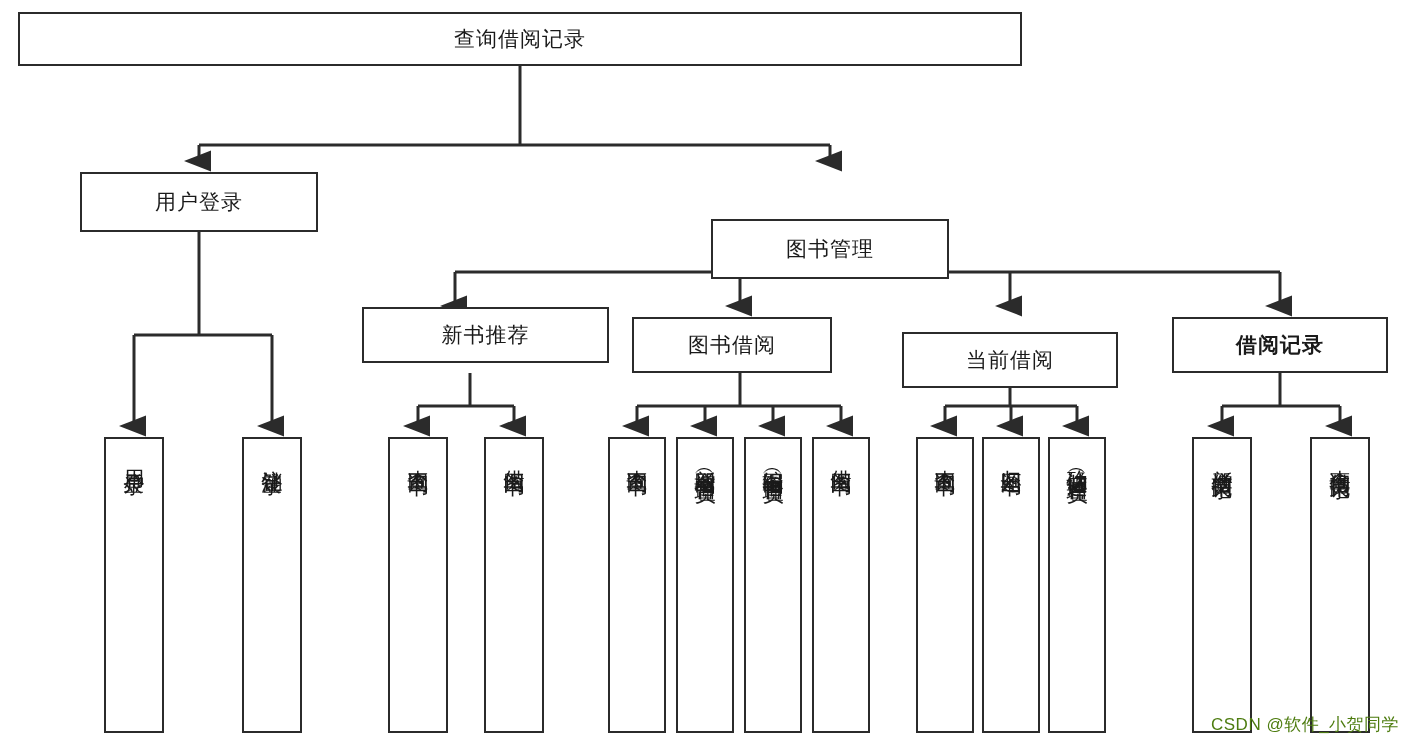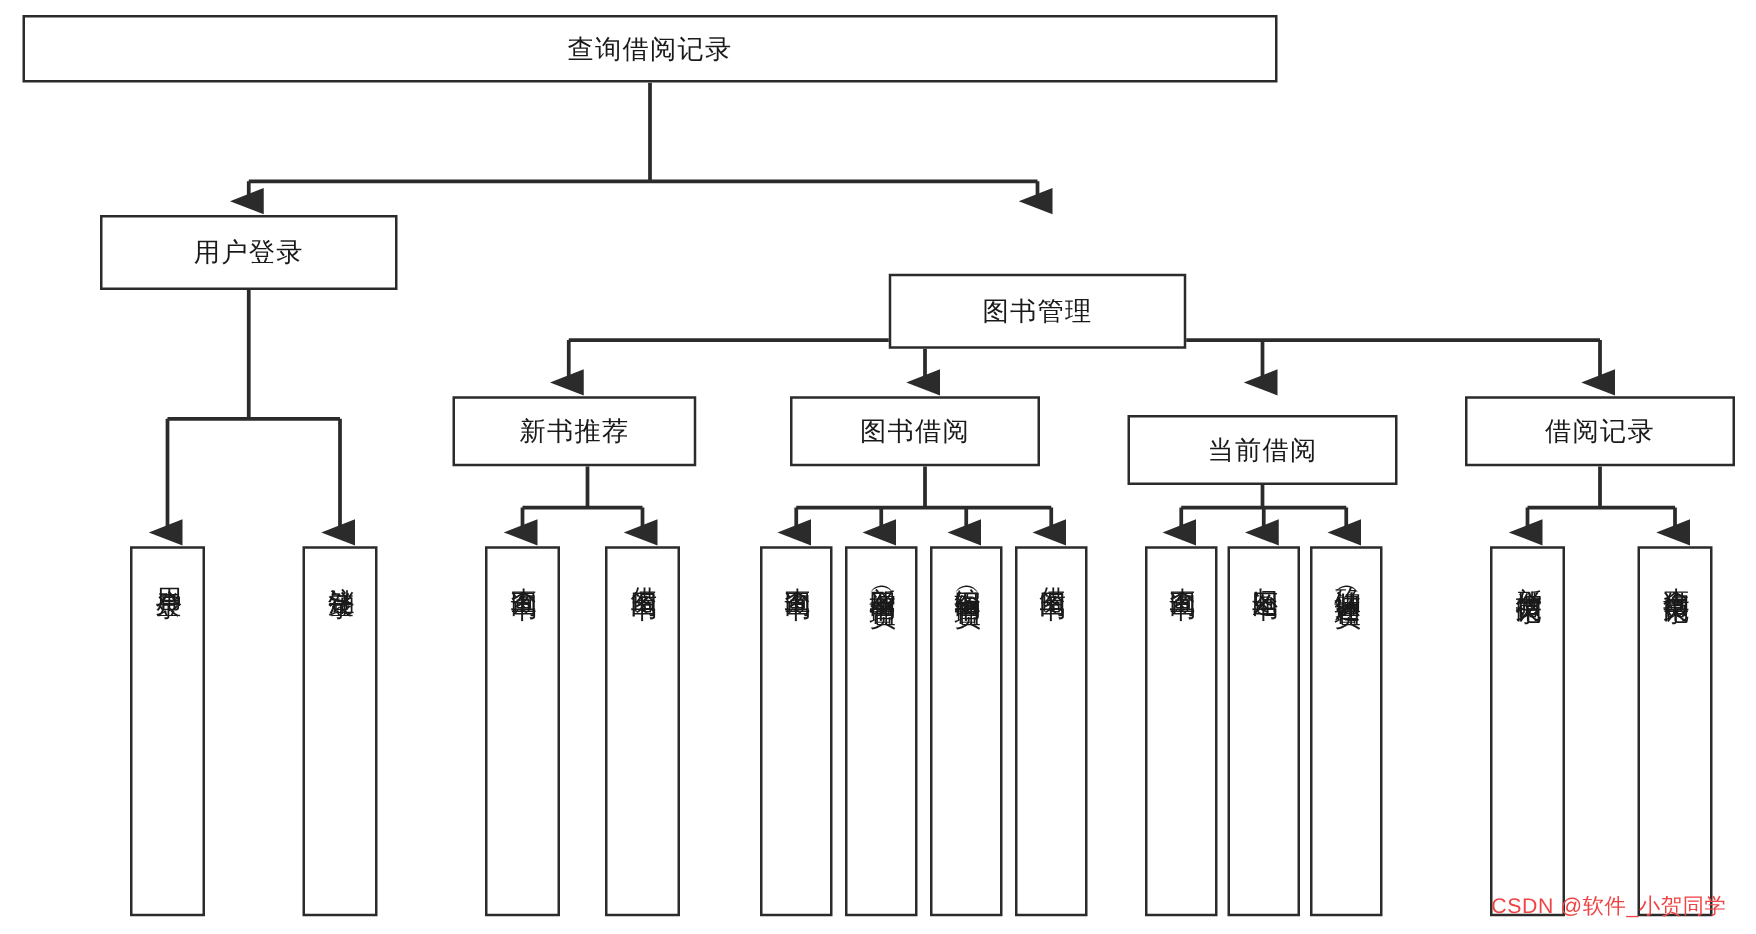--- a/index.html
+++ b/index.html
@@ -49,23 +49,24 @@
     position: absolute;
     left: 0;
     top: 0;
     width: 1405px;
     height: 747px;
     pointer-events: none;
   }
   .watermark {
     position: absolute;
     font-size: 17px;
-    color: #ef4444;
+    color: #4d7c0f;
     white-space: nowrap;
     letter-spacing: 0.5px;
+    margin-left: 18px;
   }
 </style>
 </head>
 <body>
 
 <div id="canvas">
 
   <svg id="edges" viewBox="0 0 1405 747" width="1405" height="747">
     <defs>
       <marker id="arrow" markerWidth="10" markerHeight="10" refX="3.2" refY="4" orient="auto" markerUnits="strokeWidth">
@@ -122,30 +123,30 @@
 
   <div id="level2-layer">
       <div class="node horiz" style="left: 80px; top: 172px; width: 238px; height: 60px;">
         <span class="txt">用户登录</span>
       </div>
       <div class="node horiz" style="left: 711px; top: 172px; width: 238px; height: 60px; margin-top: 47px;">
         <span class="txt">图书管理</span>
       </div>
     </div>
   <div id="level3-layer">
-      <div class="node horiz" style="left: 362px; top: 317px; width: 195px; height: 56px;">
+      <div class="node horiz" style="left: 362px; top: 307px; width: 247px; height: 56px;">
         <span class="txt">新书推荐</span>
       </div>
       <div class="node horiz" style="left: 632px; top: 317px; width: 200px; height: 56px;">
         <span class="txt">图书借阅</span>
       </div>
       <div class="node horiz" style="left: 902px; top: 332px; width: 216px; height: 56px;">
         <span class="txt">当前借阅</span>
       </div>
-      <div class="node horiz" style="left: 1172px; top: 317px; width: 216px; height: 56px;">
+      <div class="node horiz" style="left: 1172px; top: 317px; width: 216px; height: 56px; font-weight: bold;">
         <span class="txt">借阅记录</span>
       </div>
     </div>
   <div id="leaf-layer">
       <div class="node vert" style="left: 104px; top: 437px; width: 60px; height: 296px;">
         <span class="txt">用户登录</span>
       </div>
       <div class="node vert" style="left: 242px; top: 437px; width: 60px; height: 296px;">
         <span class="txt">注销登录</span>
       </div>

